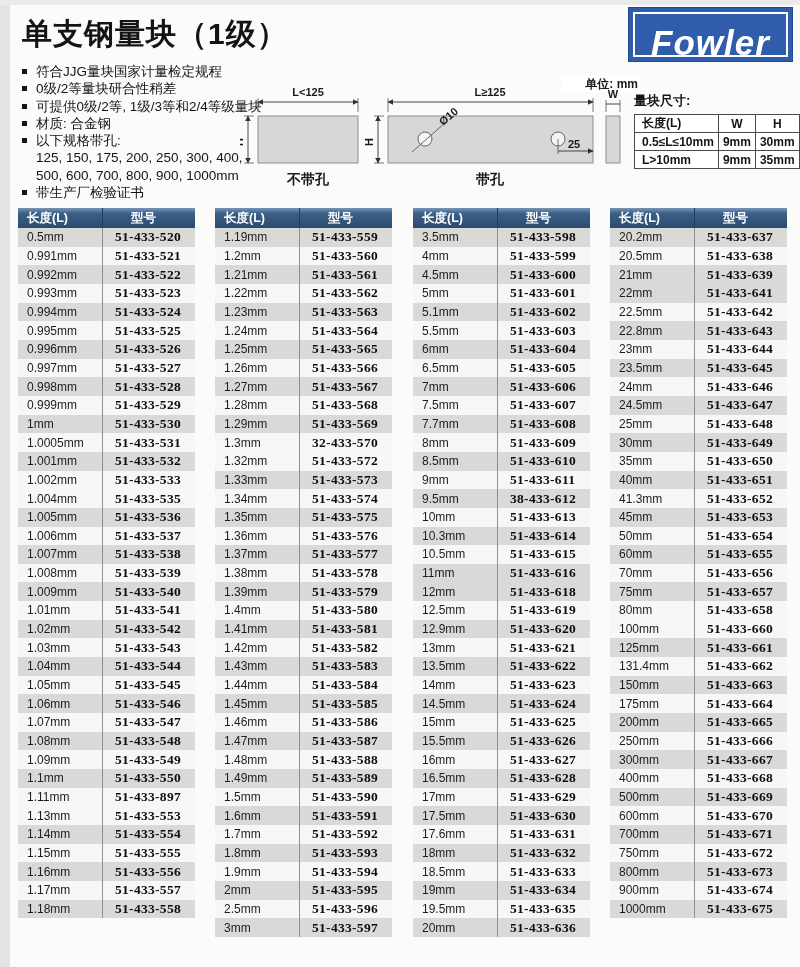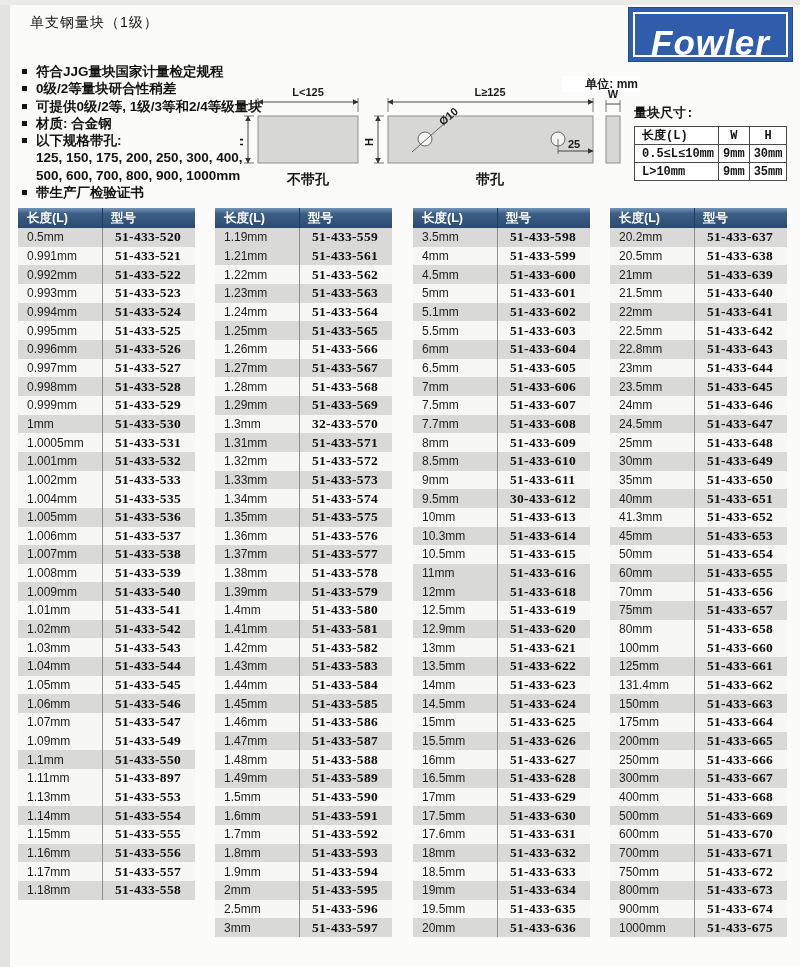--- a/index.html
+++ b/index.html
@@ -9,73 +9,73 @@
     background:#fbfbf9;
     font-family:"Liberation Sans","DejaVu Sans",sans-serif;
     color:#111;
     overflow:hidden;
   }
   .edge-left { position:absolute; left:0; top:0; width:10px; height:967px; background:#e3e3e1; }
   .edge-top  { position:absolute; left:0; top:0; width:800px; height:5px; background:#eaeae8; }
 
   
   .page-title {
-    position:absolute; left:30px; top:14px;
-    font-size:14px; font-weight:normal; color:#141414; letter-spacing:1px;
+    position:absolute; left:22px; top:14px;
+    font-size:30px; font-weight:bold; color:#141414; letter-spacing:1px;
   }
 
   
   .logo {
     position:absolute; left:628px; top:7px; width:165px; height:55px;
     background:#2f5dab; border:1px solid #24488a;
     display:flex; align-items:center; justify-content:center;
   }
   .logo-inner { position:absolute; inset:4px; border:2px solid #ffffff; }
   .logo-text {
     position:relative; z-index:1; color:#ffffff;
     font-size:35px; font-weight:bold; font-style:italic; letter-spacing:1px;
     line-height:1; padding-bottom:16px;margin-top:31px;
   }
 
   
   .bullets { position:absolute; left:22px; top:63px; width:350px; list-style:none; }
-  .bullets li { display:flex; gap:9px; line-height:17.3px; font-size:13.5px; font-weight:700; color:#141414; }
+  .bullets li { display:flex; gap:9px; line-height:17.3px; font-size:13.5px; font-weight:400; color:#141414; }
   .bullets .sq { flex:none; width:5px; height:5px; background:#141414; margin-top:6px; }
   .bullets .subline { line-height:17.3px; }
 
   
   .diagram { position:absolute; left:240px; top:76px; width:400px; height:120px; }
   .diagram text { font-family:"Liberation Sans","DejaVu Sans",sans-serif; fill:#1a1a1a; }
   .dim-label { font-size:11px; font-weight:bold; }
   .cn-label  { font-size:14px; font-weight:bold; }
   .unit-label{ font-size:12px; font-weight:bold; }
 
   
-  .size-area { position:absolute; left:634px; top:104px; width:152px;font-family:Liberation Mono, monospace; }
+  .size-area { position:absolute; left:634px; top:92px; width:152px; }
   .size-title { font-size:13px; font-weight:bold; margin-bottom:4px; color:#141414; }
   .stable { border-collapse:collapse; width:152px; background:#ffffff; }
   .stable th, .stable td {
     border:1px solid #4a4a4a; height:18px; font-size:12px; font-weight:bold;
     color:#141414; padding:0 4px; white-space:nowrap;
   }
   .stable .c-len { width:78px; text-align:left; padding-left:7px; }
   .stable .c-w { width:34px; text-align:center; }
   .stable .c-h { width:40px; text-align:center; }
 
   
   .ptable { position:absolute; top:208px; width:177px; }
   .ptable.t0 { left:18px; } .ptable.t1 { left:215px; }
   .ptable.t2 { left:413px; } .ptable.t3 { left:610px; }
   .phead {
     height:20px; display:flex; align-items:center;
     background:linear-gradient(180deg,#7495ba 0%, #3c5f86 28%, #2b4c72 100%);
     color:#ffffff; font-weight:bold; font-size:12.5px;
   }
   .hlen { width:84px; padding-left:9px; }
-  .hmod { flex:1; padding-left:8px; border-left:1px solid #203d5d; align-self:stretch; display:flex; align-items:center; }
+  .hmod { flex:1; padding-left:28px; border-left:1px solid #203d5d; align-self:stretch; display:flex; align-items:center; }
   .prow { height:18.66px; display:flex; align-items:stretch; }
   .prow.odd  { background:#d9d9d7; }
   .prow.even { background:#f7f7f5; }
   .clen { width:84px; padding-left:9px; font-size:12px; color:#1c1c1c; display:flex; align-items:center; }
   .cmod {
     flex:1; padding-left:12px; border-left:1px solid #8f8f8f;
     font-family:"Liberation Serif","DejaVu Serif",serif; font-weight:bold;
     font-size:13.5px; letter-spacing:0.3px; color:#0d0d0d;
     display:flex; align-items:center;
   }
@@ -302,20 +302,24 @@
         <span class="cmod">51-433-545</span>
       </div>
       <div class="prow odd">
         <span class="clen">1.06mm</span>
         <span class="cmod">51-433-546</span>
       </div>
       <div class="prow even">
         <span class="clen">1.07mm</span>
         <span class="cmod">51-433-547</span>
       </div>
+      <div class="prow odd">
+        <span class="clen">1.08mm</span>
+        <span class="cmod">51-433-548</span>
+      </div>
       <div class="prow even">
         <span class="clen">1.09mm</span>
         <span class="cmod">51-433-549</span>
       </div>
       <div class="prow odd">
         <span class="clen">1.1mm</span>
         <span class="cmod">51-433-550</span>
       </div>
       <div class="prow even">
         <span class="clen">1.11mm</span>
@@ -348,20 +352,24 @@
     </div>
     <div class="ptable t1">
       <div class="phead">
         <span class="hlen">长度(L)</span>
         <span class="hmod">型号</span>
       </div>
       <div class="prow odd">
         <span class="clen">1.19mm</span>
         <span class="cmod">51-433-559</span>
       </div>
+      <div class="prow even">
+        <span class="clen">1.2mm</span>
+        <span class="cmod">51-433-560</span>
+      </div>
       <div class="prow odd">
         <span class="clen">1.21mm</span>
         <span class="cmod">51-433-561</span>
       </div>
       <div class="prow even">
         <span class="clen">1.22mm</span>
         <span class="cmod">51-433-562</span>
       </div>
       <div class="prow odd">
         <span class="clen">1.23mm</span>
@@ -387,24 +395,20 @@
         <span class="clen">1.28mm</span>
         <span class="cmod">51-433-568</span>
       </div>
       <div class="prow odd">
         <span class="clen">1.29mm</span>
         <span class="cmod">51-433-569</span>
       </div>
       <div class="prow even">
         <span class="clen">1.3mm</span>
         <span class="cmod">32-433-570</span>
-      </div>
-      <div class="prow odd">
-        <span class="clen">1.31mm</span>
-        <span class="cmod">51-433-571</span>
       </div>
       <div class="prow even">
         <span class="clen">1.32mm</span>
         <span class="cmod">51-433-572</span>
       </div>
       <div class="prow odd">
         <span class="clen">1.33mm</span>
         <span class="cmod">51-433-573</span>
       </div>
       <div class="prow even">
@@ -560,21 +564,21 @@
       <div class="prow odd">
         <span class="clen">8.5mm</span>
         <span class="cmod">51-433-610</span>
       </div>
       <div class="prow even">
         <span class="clen">9mm</span>
         <span class="cmod">51-433-611</span>
       </div>
       <div class="prow odd">
         <span class="clen">9.5mm</span>
-        <span class="cmod">30-433-612</span>
+        <span class="cmod">38-433-612</span>
       </div>
       <div class="prow even">
         <span class="clen">10mm</span>
         <span class="cmod">51-433-613</span>
       </div>
       <div class="prow odd">
         <span class="clen">10.3mm</span>
         <span class="cmod">51-433-614</span>
       </div>
       <div class="prow even">
@@ -672,24 +676,20 @@
         <span class="cmod">51-433-637</span>
       </div>
       <div class="prow even">
         <span class="clen">20.5mm</span>
         <span class="cmod">51-433-638</span>
       </div>
       <div class="prow odd">
         <span class="clen">21mm</span>
         <span class="cmod">51-433-639</span>
       </div>
-      <div class="prow even">
-        <span class="clen">21.5mm</span>
-        <span class="cmod">51-433-640</span>
-      </div>
       <div class="prow odd">
         <span class="clen">22mm</span>
         <span class="cmod">51-433-641</span>
       </div>
       <div class="prow even">
         <span class="clen">22.5mm</span>
         <span class="cmod">51-433-642</span>
       </div>
       <div class="prow odd">
         <span class="clen">22.8mm</span>

